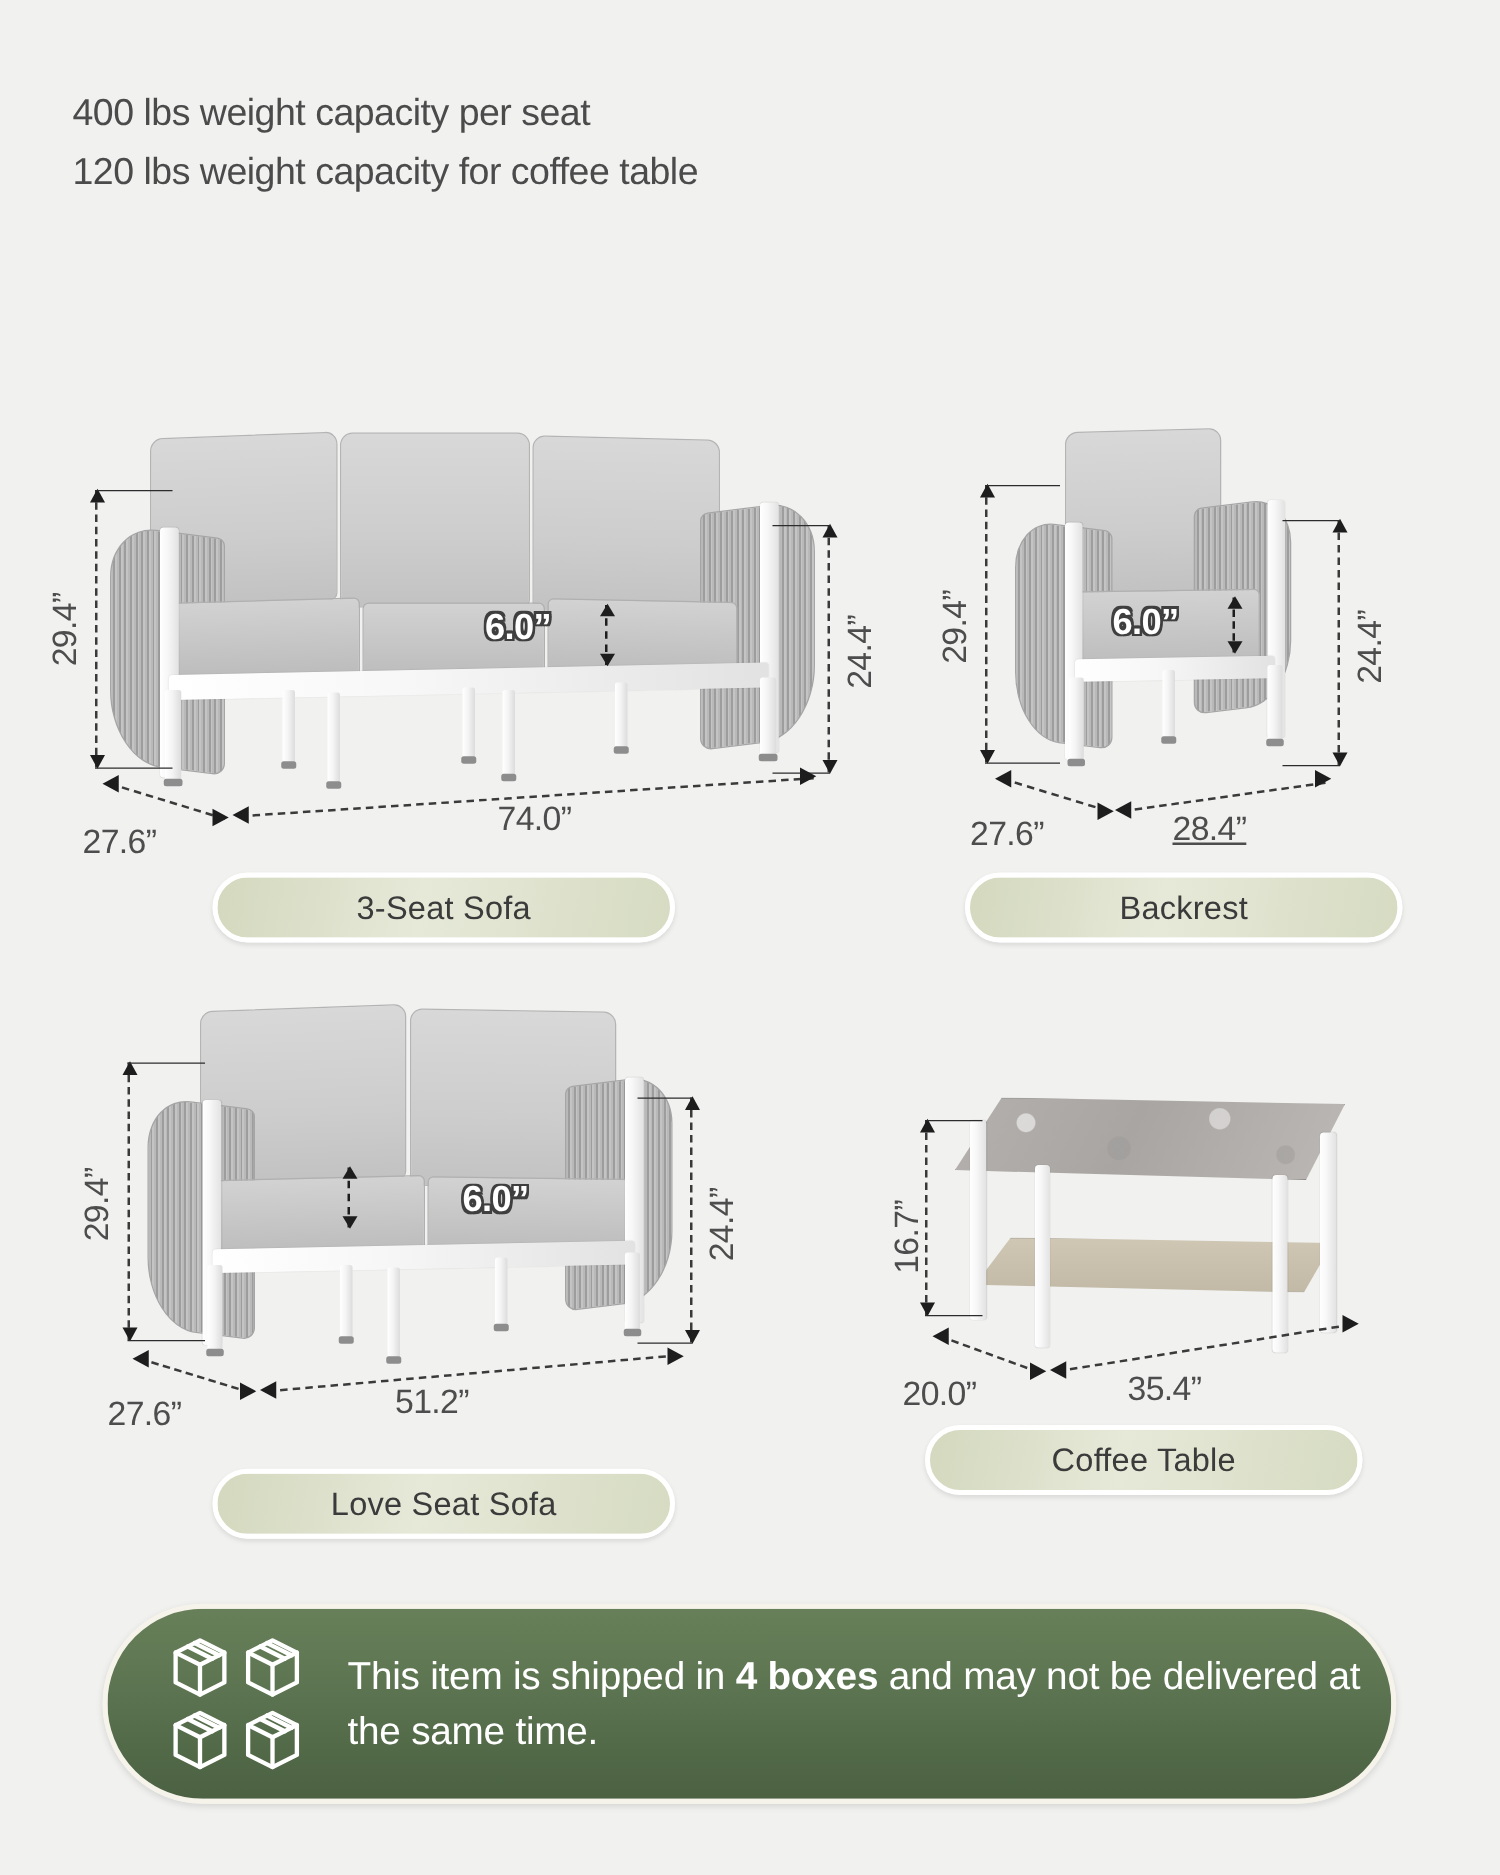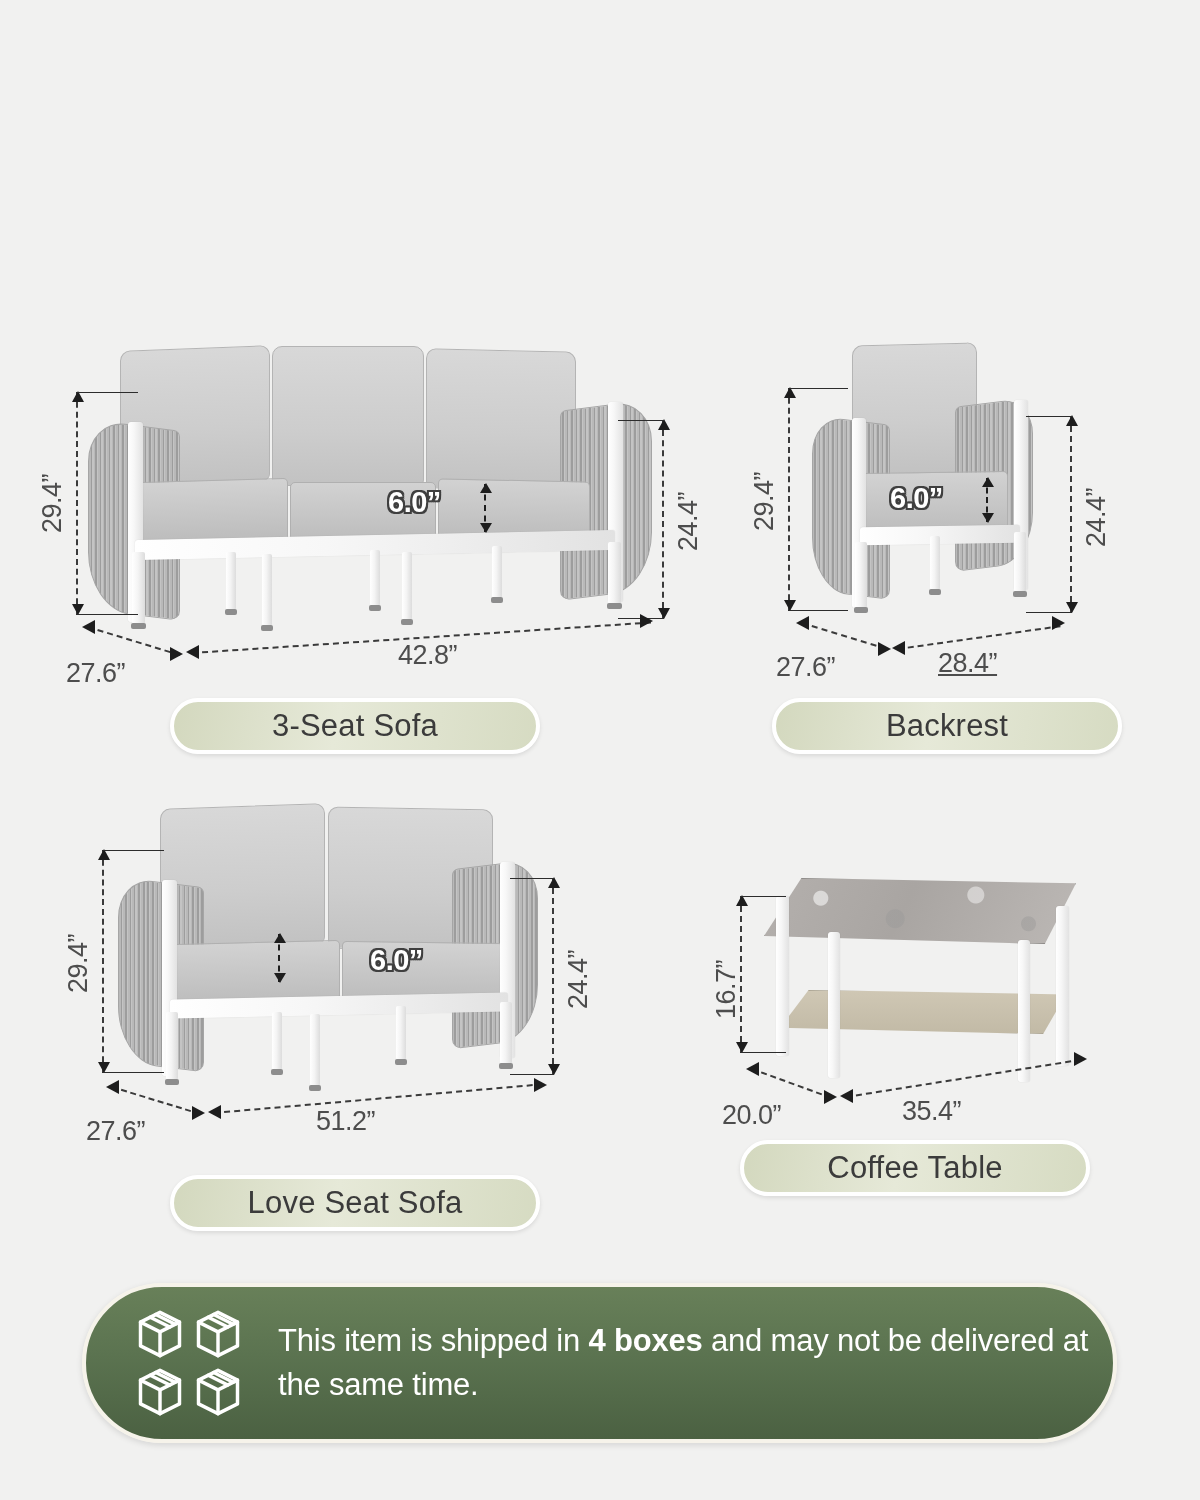--- a/index.html
+++ b/index.html
@@ -190,21 +190,21 @@
   .pill {
     position: absolute;
     display: flex;
     align-items: center;
     justify-content: center;
     height: 56px;
     border-radius: 28px;
     background: linear-gradient(100deg, #d3d8be 0%, #e6e9d8 45%, #d6dbc2 100%);
     border: 4px solid #ffffff;
     box-shadow: 0 2px 4px rgba(0,0,0,.10);
-    font-size: 31px;
+    font-size: 26px;
     color: #3b3b3b;
     letter-spacing: 0.2px;
     white-space: nowrap;
   }
   .pill-sofa  { left: 170px; top: 698px; width: 370px; }
   .pill-chair { left: 772px; top: 698px; width: 350px; }
   .pill-love  { left: 170px; top: 1140px; width: 370px; margin-top: 35px; }
   .pill-table { left: 740px; top: 1140px; width: 350px; }
 
   
@@ -253,20 +253,22 @@
     line-height: 1.42;
     letter-spacing: -0.2px;
     font-weight: 400;
   }
   .banner-text b { font-weight: 800; margin-top: 34px; }
 </style>
 </head>
 <body>
 
 <div class="header">
+  <div class="subline">400 lbs weight capacity per seat</div>
+  <div class="subline second">120 lbs weight capacity for coffee table</div>
 </div>
 
 <div class="products">
 
   <div class="cell cell-sofa">
     <div class="stage">
 
       <div class="back-cushion" style="left:80px;  top:18px;  width:150px; height:135px; transform:skewY(-2.2deg);"></div>
       <div class="back-cushion" style="left:232px; top:16px;  width:152px; height:140px;"></div>
       <div class="back-cushion" style="left:386px; top:20px;  width:150px; height:140px; transform:skewY(1.4deg);"></div>
@@ -308,21 +310,21 @@
     </div>
 
     <div class="dim-angled" style="left:48px; top:296px; width:96px; transform:rotate(17deg);"></div>
     <div class="arrow-head left" style="left:42px;  top:290px;"></div>
     <div class="arrow-head right" style="left:130px; top:317px;"></div>
     <div class="dim-label-h" style="left:26px; top:328px;">27.6”</div>
 
     <div class="dim-angled" style="left:152px; top:322px; width:460px; transform:rotate(-3.8deg);"></div>
     <div class="arrow-head left" style="left:146px; top:315px;"></div>
     <div class="arrow-head right" style="left:600px; top:284px;"></div>
-    <div class="dim-label-h" style="left:358px; top:310px;">42.8”</div>
+    <div class="dim-label-h" style="left:358px; top:310px;">74.0”</div>
   </div>
 
   <div class="cell cell-chair">
     <div class="stage">
       <div class="back-cushion" style="left:112px; top:14px; width:125px; height:130px; transform:skewY(-1.5deg);"></div>
       <div class="rope-panel curve-left" style="left:72px;  top:90px; width:78px; height:175px; transform:skewY(7deg);"></div>
       <div class="rope-panel curve-right" style="left:215px; top:72px; width:78px; height:165px; transform:skewY(-7deg);"></div>
       <div class="seat-cushion" style="left:118px; top:142px; width:150px; height:62px; transform:skewY(-0.8deg);"></div>
       <div class="frame-bar" style="left:112px; top:88px;  width:14px; height:190px;"></div>
       <div class="frame-bar" style="left:274px; top:70px;  width:14px; height:190px;"></div>

